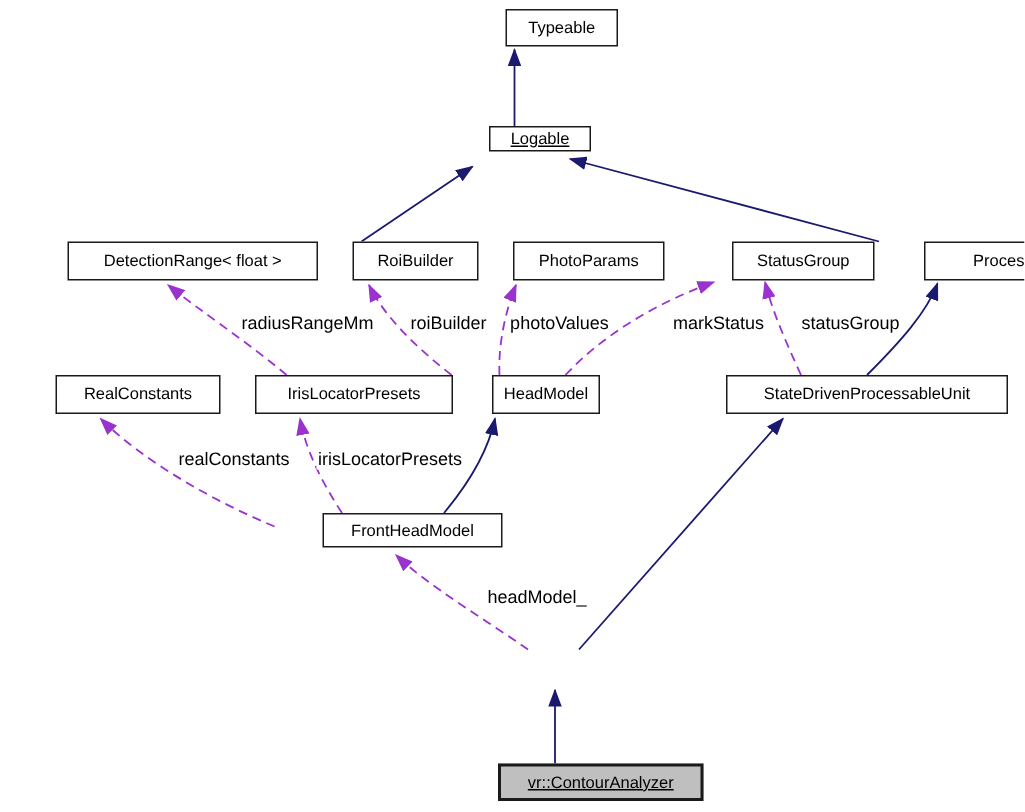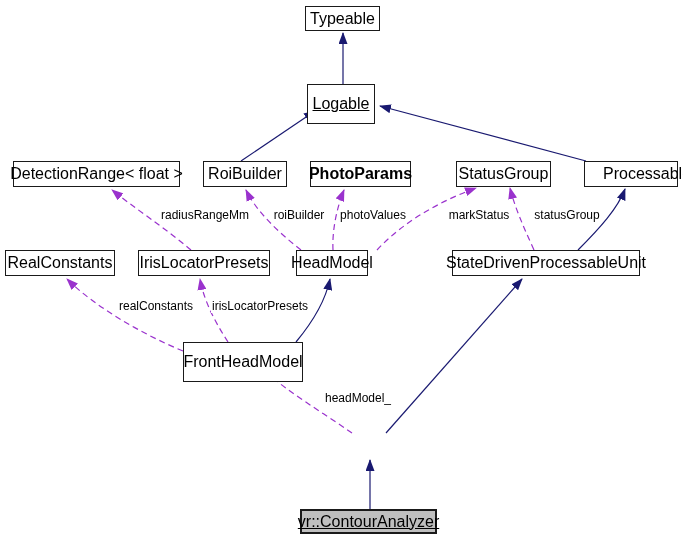--- a/index.html
+++ b/index.html
@@ -34,22 +34,23 @@
   .use-head { fill: var(--usage-edge); }
   .node {
     position: absolute;
     z-index: 2;
     box-sizing: border-box;
     background: var(--node-fill);
     border: 1px solid var(--node-border);
     display: flex;
     align-items: center;
     justify-content: center;
-    font-size: 16px;
+    font-size: 11px;
     white-space: nowrap;
+    margin-left: 32px;
   }
   .node.highlight {
     background: var(--highlight-node-fill);
     border-width: 2px;
   }
   .edge-label {
     position: absolute;
     z-index: 3;
     font-size: 12px;
     white-space: nowrap;
@@ -86,31 +87,31 @@
     <path class="edge use" d="M301,250 C278,232 256,211 246,190" marker-end="url(#arrow-use)"></path>
     <path class="edge use" d="M333,250 C332,230 337,207 344,190" marker-end="url(#arrow-use)"></path>
     <path class="edge use" d="M377,250 C403,222 440,201 476,188" marker-end="url(#arrow-use)"></path>
     <path class="edge use" d="M534,250 C524,228 515,208 510,188" marker-end="url(#arrow-use)"></path>
     <path class="edge use" d="M183,351 C142,334 95,307 67,279" marker-end="url(#arrow-use)"></path>
     <path class="edge use" d="M228,342 C215,322 204,301 200,279" marker-end="url(#arrow-use)"></path>
     <path class="edge use" d="M352,433 C322,412 286,391 264,370" marker-end="url(#arrow-use)"></path>
   </svg>
 
   <div class="node" style="left:305px; top:6px;   width:75px;  height:25px;">Typeable</div>
-  <div class="node" style="left:307px; top:84px;  width:68px;  height:40px;text-decoration:underline;">Logable</div>
+  <div class="node" style="left:294px; top:84px;  width:68px;  height:17px;text-decoration:underline;">Logable</div>
   <div class="node" style="left:13px;  top:161px; width:167px; height:26px;text-align:right;">DetectionRange&lt; float &gt;</div>
   <div class="node" style="left:203px; top:161px; width:84px;  height:26px;">RoiBuilder</div>
-  <div class="node" style="left:310px; top:161px; width:101px; height:26px;font-weight:bold;">PhotoParams</div>
+  <div class="node" style="left:310px; top:161px; width:101px; height:26px;">PhotoParams</div>
   <div class="node" style="left:456px; top:161px; width:95px;  height:26px;">StatusGroup</div>
   <div class="node" style="left:584px; top:161px; width:94px;  height:26px;padding-left:32px;">Processable</div>
   <div class="node" style="left:5px;   top:250px; width:110px; height:26px;">RealConstants</div>
   <div class="node" style="left:138px; top:250px; width:132px; height:26px;">IrisLocatorPresets</div>
   <div class="node" style="left:296px; top:250px; width:72px;  height:26px;">HeadModel</div>
   <div class="node" style="left:452px; top:250px; width:188px; height:26px;">StateDrivenProcessableUnit</div>
-  <div class="node" style="left:183px; top:342px; width:120px; height:40px;">FrontHeadModel</div>
+  <div class="node" style="left:183px; top:342px; width:120px; height:23px;">FrontHeadModel</div>
   <div class="node highlight" style="left:300px; top:509px; width:137px; height:25px;text-decoration:underline;">vr::ContourAnalyzer</div>
 
   <span class="edge-label" style="left:205px; top:209px;">radiusRangeMm</span>
   <span class="edge-label" style="left:299px; top:209px;">roiBuilder</span>
   <span class="edge-label" style="left:373px; top:209px;">photoValues</span>
   <span class="edge-label" style="left:479px; top:209px;">markStatus</span>
   <span class="edge-label" style="left:567px; top:209px;">statusGroup</span>
   <span class="edge-label" style="left:156px; top:300px;">realConstants</span>
   <span class="edge-label" style="left:260px; top:300px;">irisLocatorPresets</span>
   <span class="edge-label" style="left:358px; top:392px;">headModel_</span>

